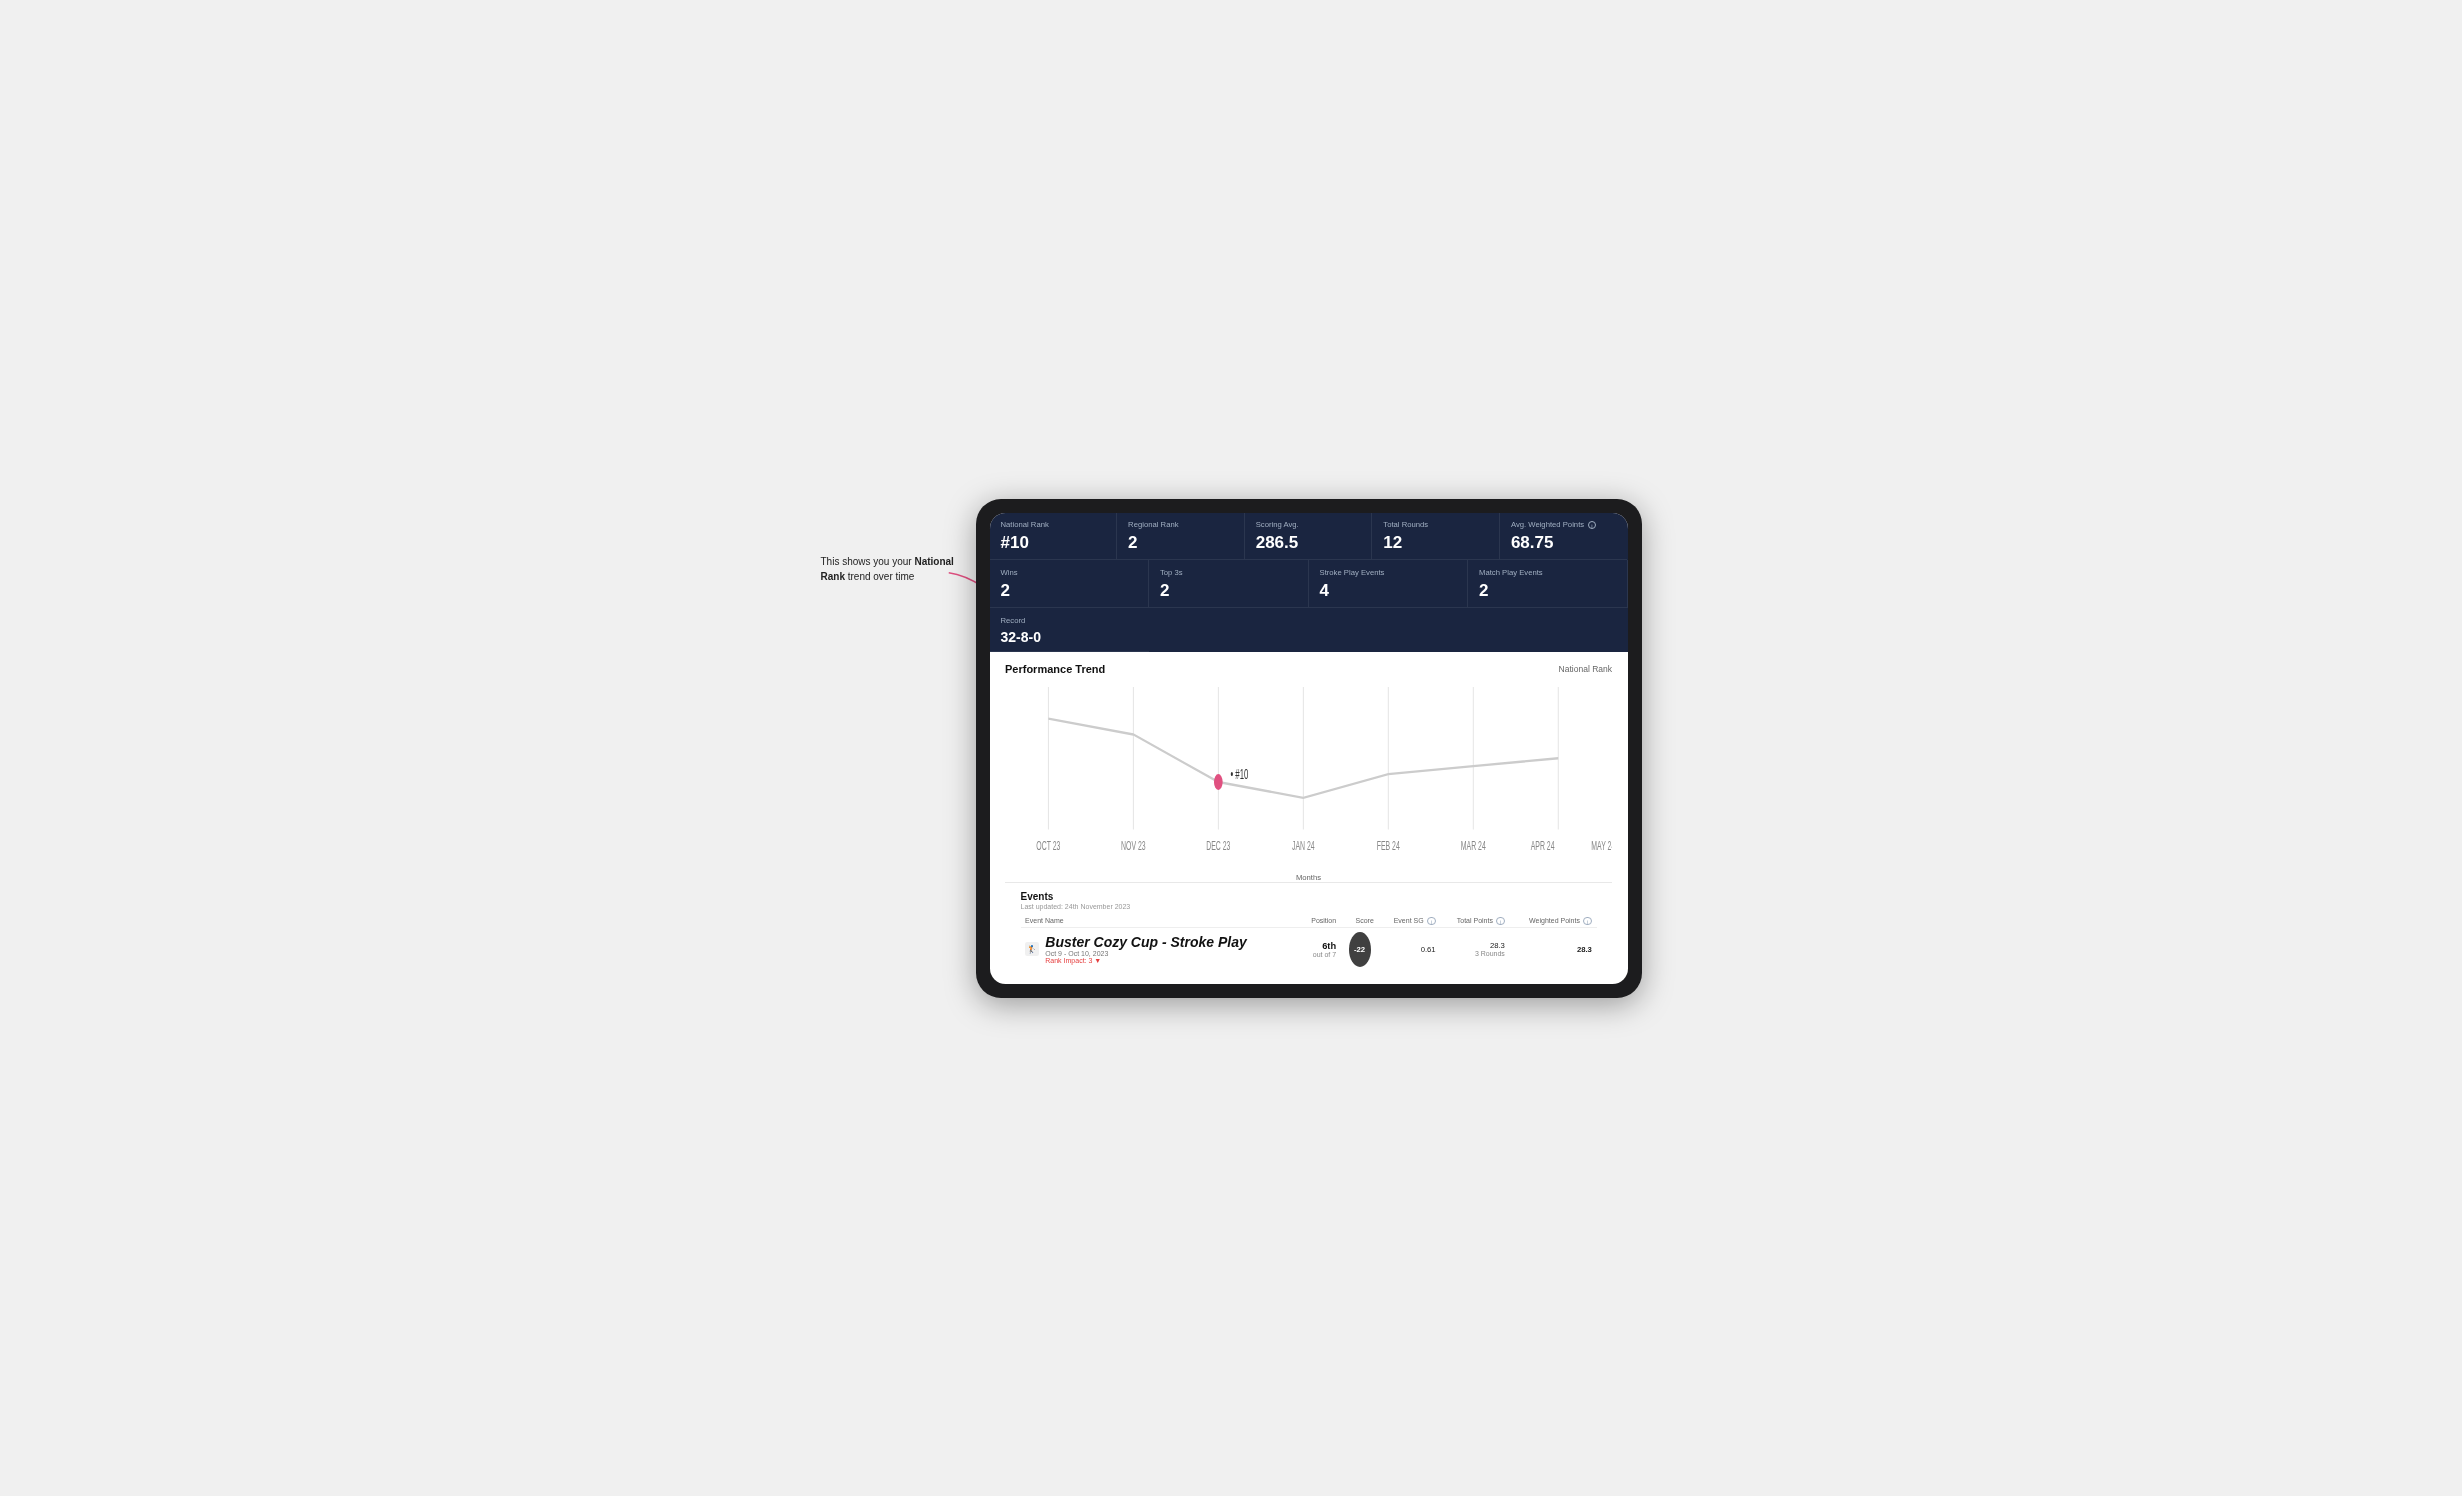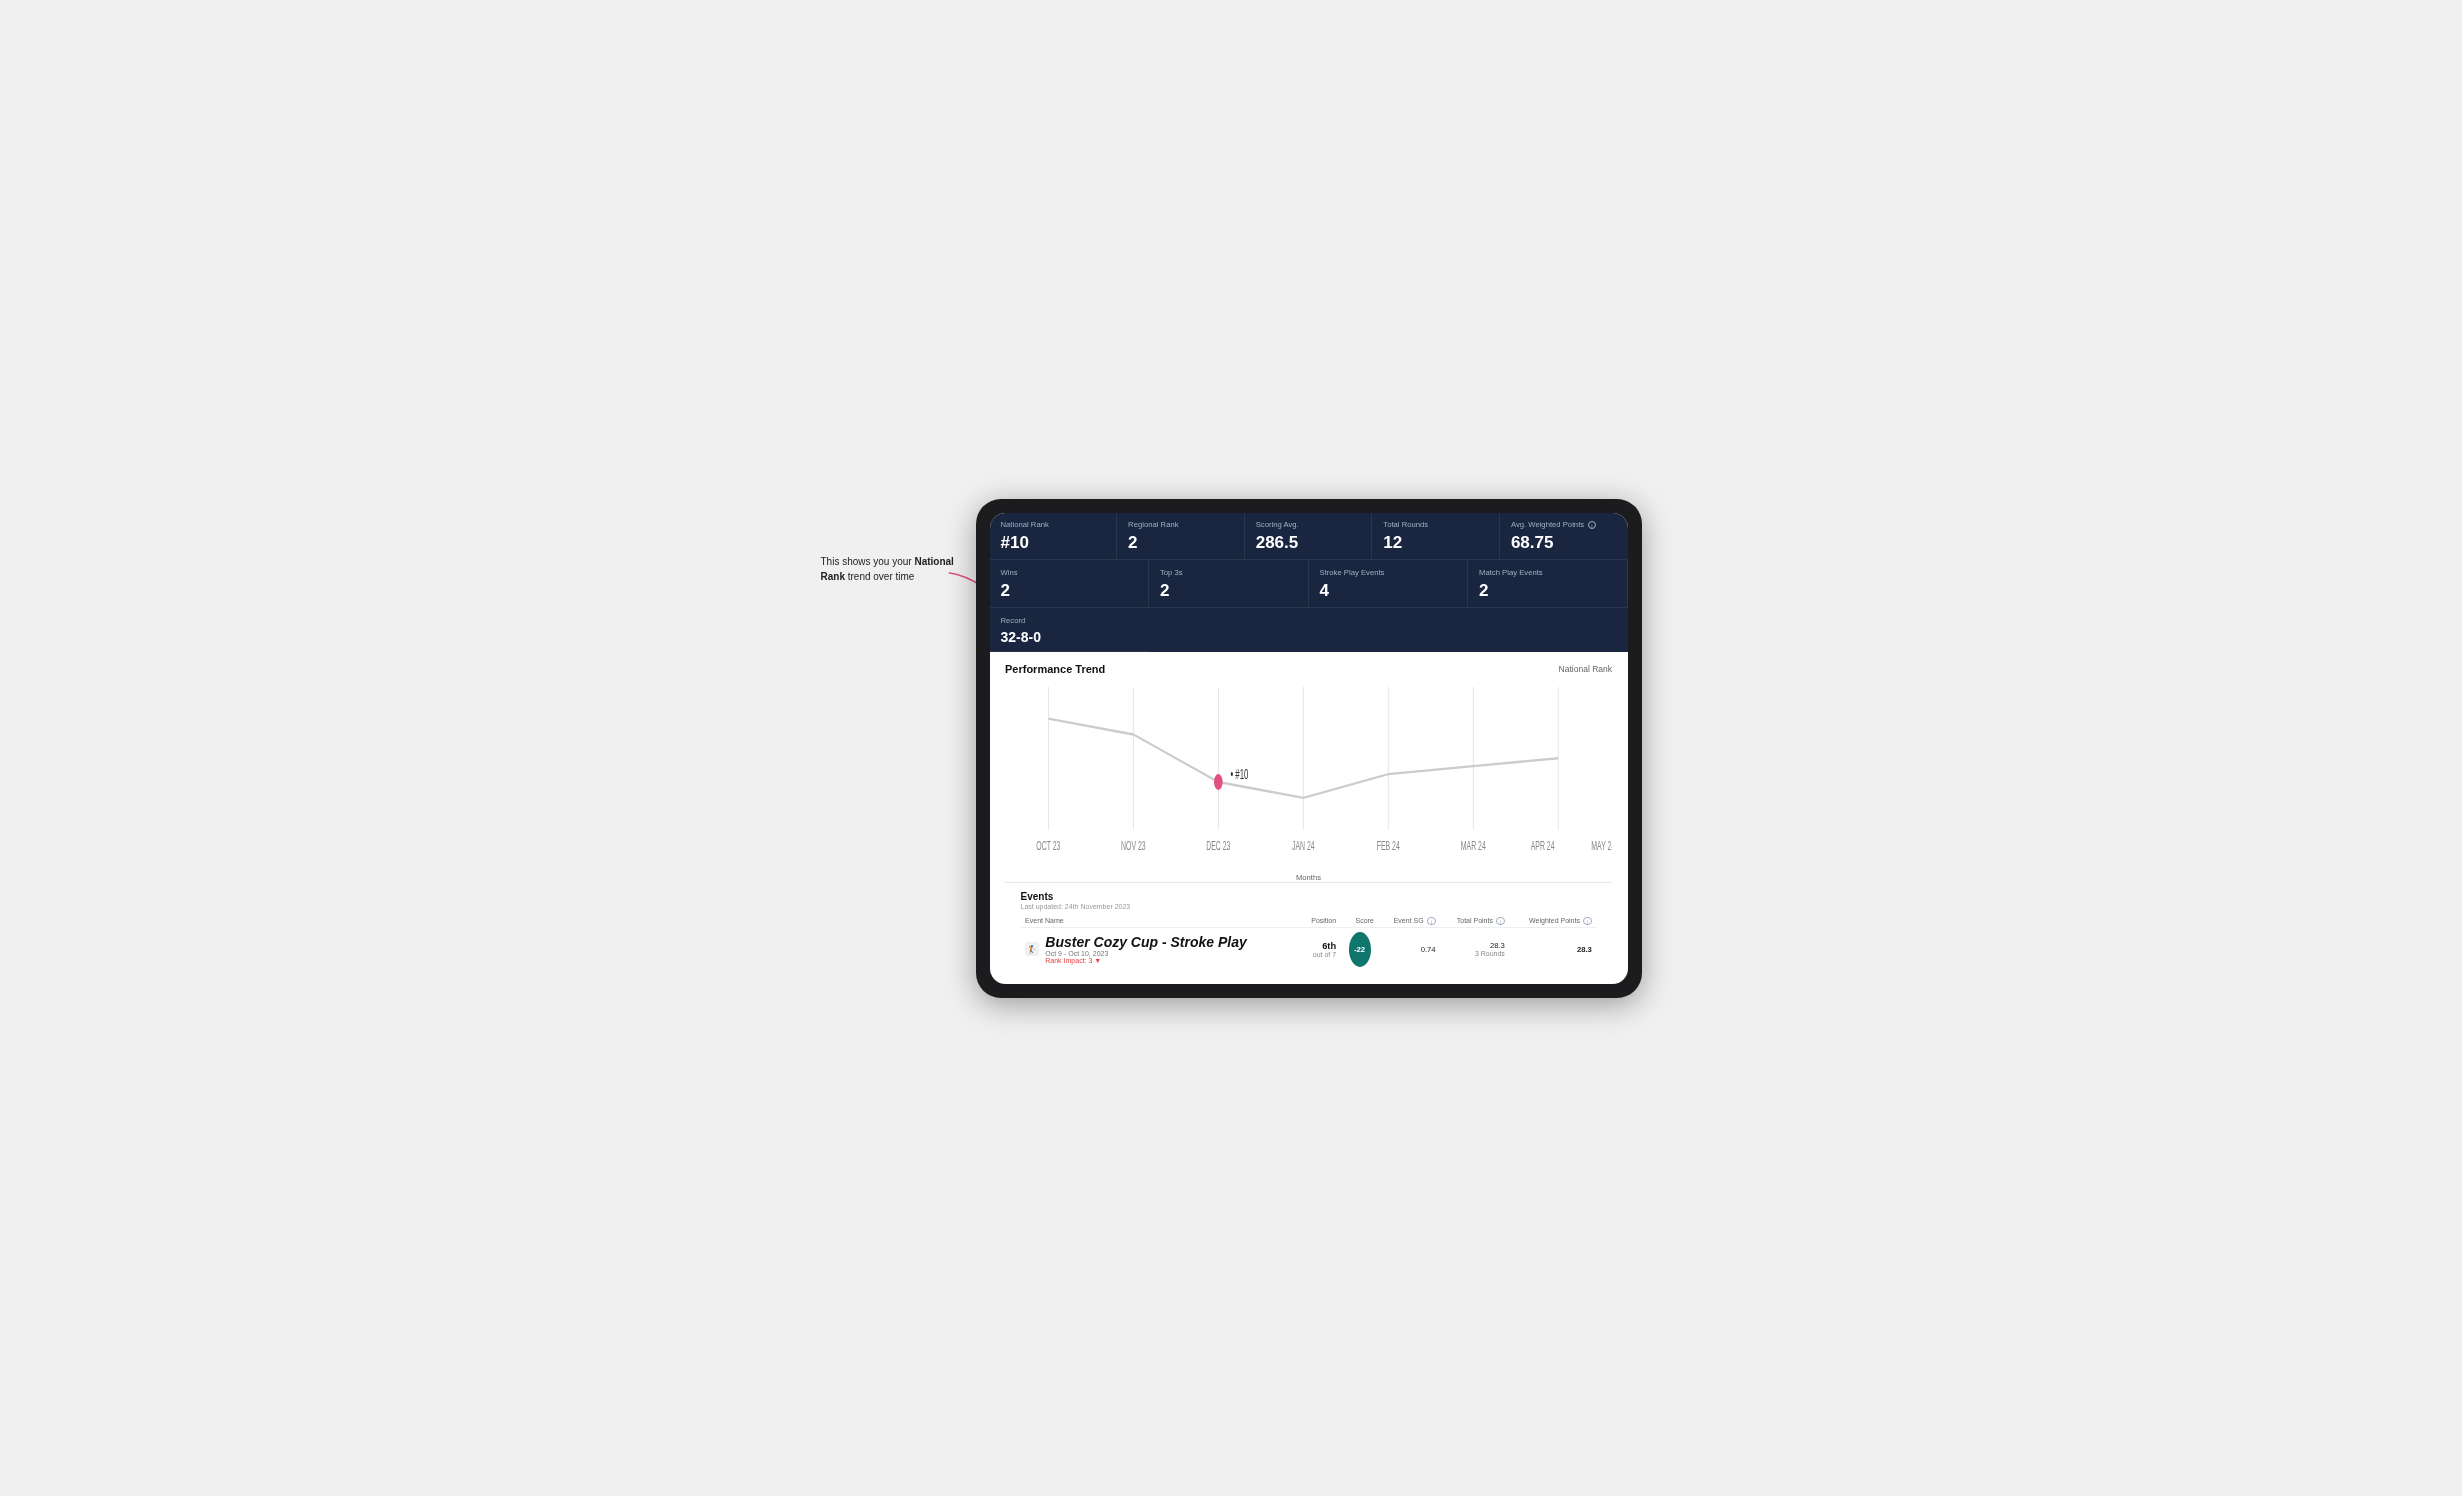--- a/index.html
+++ b/index.html
@@ -185,21 +185,21 @@
       border-radius: 2.3px;
       display: flex;
       align-items: center;
       justify-content: center;
       font-size: 7.7px;
     }
     .event-name-text { font-size: 14px; font-weight: 600; color: #111; font-style: italic; }
     .event-date { font-size: 7px; color: #777; }
     .event-rank-impact { font-size: 7px; color: #e53e3e; }
     .score-badge {
-      background: #0f766e;
+      background: #404040;
       color: #fff;
       border-radius: 50%;
       width: 22px;
       height: 35px;
       display: flex;
       align-items: center;
       justify-content: center;
       font-size: 7.7px;
       font-weight: 700;
       margin: 0 auto;
@@ -343,21 +343,21 @@
                     </div>
                   </div>
                 </td>
                 <td class="right">
                   <div class="position-text">6th</div>
                   <div class="position-sub">out of 7</div>
                 </td>
                 <td class="right">
                   <div class="score-badge">-22</div>
                 </td>
-                <td class="right">0.74</td>
+                <td class="right">0.61</td>
                 <td class="right">
                   <div>28.3</div>
                   <div class="position-sub">3 Rounds</div>
                 </td>
                 <td class="right weighted-bold">28.3</td>
               </tr>
             </tbody>
           </table>
         </div>
 

